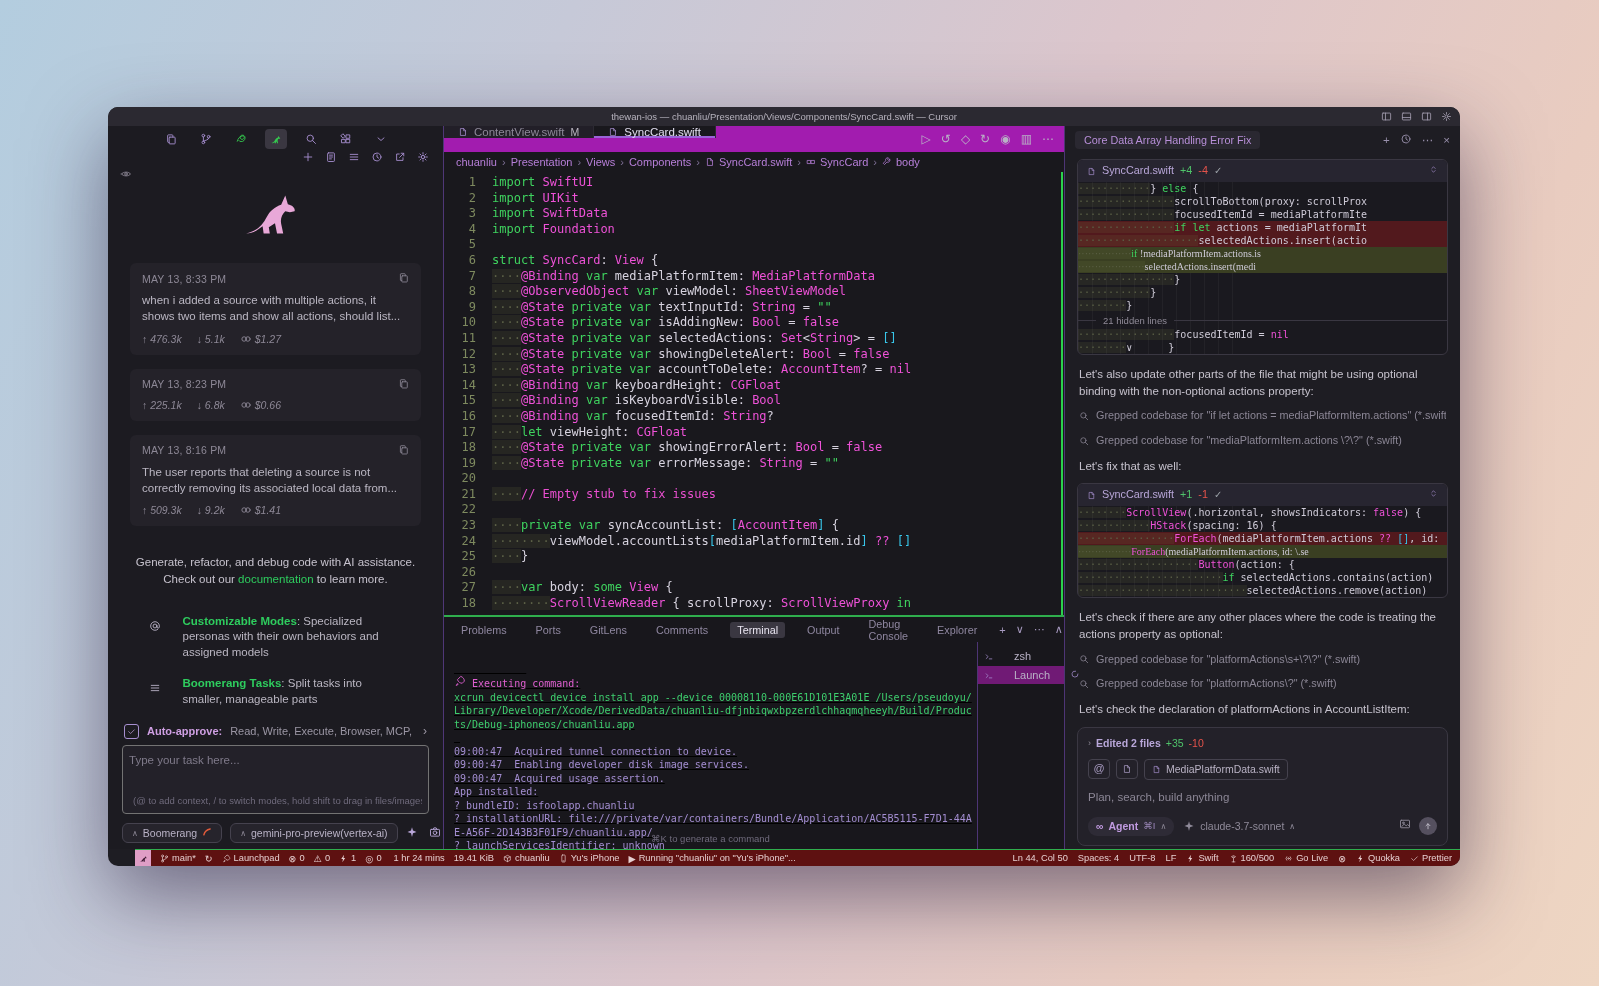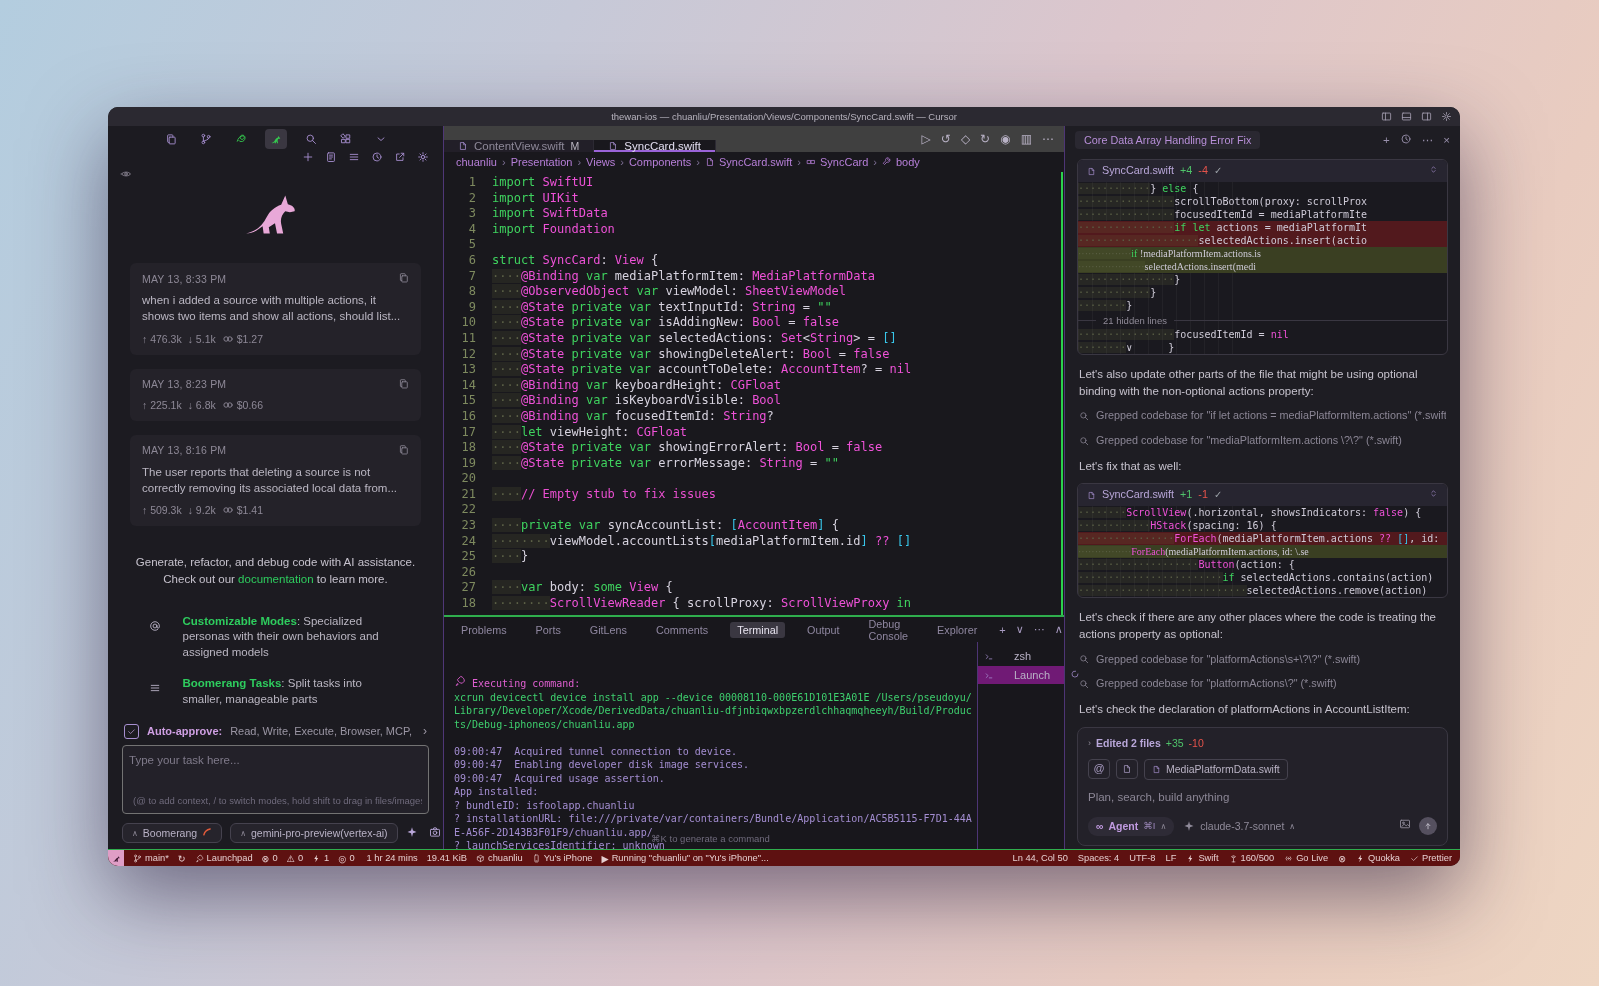--- a/index.html
+++ b/index.html
@@ -22,21 +22,21 @@
   .sb-toolbar1 .slot.active{background:#3a3741;}
   .sb-toolbar1 .green{color:#35c94f;}
   .sb-toolbar2{height:24px;display:flex;align-items:center;justify-content:flex-end;gap:11px;color:#a78fd0;padding:0 14px;}
   .sb-eye{height:16px;display:flex;align-items:center;padding:0 12px;color:#8d8896;}
   .sb-logo{display:flex;justify-content:center;margin-top:8px;height:58px;}
   .sb-history{margin-top:22px;}
   .hcard{background:#242229;border-radius:6px;margin:0 22px 14px;padding:9px 12px 10px;}
   .hcard .hdate{display:flex;justify-content:space-between;align-items:center;font-size:10.5px;color:#8d8896;letter-spacing:.2px;}
   .hcard .hdate .svgi{width:11px;height:11px;color:#8d8896;}
   .hcard .htext{margin-top:8px;font-size:11.5px;line-height:1.38;color:#bab6c2;}
-  .hcard .hstats{margin-top:8px;font-size:10.5px;color:#8d8896;display:flex;gap:6px;align-items:flex-start;}
+  .hcard .hstats{margin-top:8px;font-size:10.5px;color:#8d8896;display:flex;gap:15px;align-items:flex-start;font-style:italic;}
   .sb-promo{margin:14px 26px 0;text-align:center;font-size:11.5px;line-height:1.45;color:#c6c2cd;}
   .sb-promo a{color:#2ecc5e;text-decoration:none;}
   .sb-features{margin:26px 34px 0;}
   .feat{display:flex;gap:22px;margin-bottom:16px;align-items:flex-start;justify-content:center;}
   .feat .fic{color:#b9b2c6;margin-top:4px;}
   .feat .ftx{font-size:11.5px;line-height:1.35;color:#bab6c2;max-width:220px;}
   .feat .ftx b{color:#2ecc5e;font-weight:700;}
   .sb-spacer{flex:1;}
   .sb-approve{display:flex;align-items:center;gap:8px;padding:0 16px;height:22px;font-size:11px;}
   .sb-approve .cb{width:13px;height:13px;border-radius:3px;border:1px solid #a78fd0;display:flex;align-items:center;justify-content:center;color:#c9a6e3;}
@@ -48,21 +48,21 @@
   .sb-input .ph{font-size:11.5px;color:#7f7a8a;}
   .sb-input .hint{position:absolute;left:10px;right:6px;bottom:7px;font-size:9.5px;color:#6f6a7c;white-space:nowrap;overflow:hidden;}
   .sb-pills{display:flex;align-items:center;gap:8px;margin:9px 14px 0;height:24px;}
   .pill{display:flex;align-items:center;gap:5px;border:1px solid #45424e;background:#26242c;border-radius:6px;padding:3px 9px;font-size:10.5px;color:#b9b2c6;white-space:nowrap;}
   .pill .car{font-size:8px;color:#8d8896;}
   .pill .boo{color:#e05a3a;}
   .pill .boo .svgi{width:10px;height:10px;}
   .sb-pills .ric{margin-left:auto;display:flex;gap:11px;color:#b9a7d9;align-items:center;}
   
   .editorcol{width:620px;flex:0 0 auto;display:flex;flex-direction:column;min-width:0;border-right:1px solid rgba(122,79,192,.55);background:#19181d;}
-  .tabbar{height:26px;background:#404040;display:flex;align-items:flex-end;position:relative;flex:0 0 auto;}
+  .tabbar{height:26px;background:#a21caf;display:flex;align-items:flex-start;position:relative;flex:0 0 auto;}
   .tab{display:flex;align-items:center;gap:6px;padding:0 14px;font-size:11.5px;color:#8d8898;background:#221f28;border-right:1px solid #2c2a33;}
   .tab .svgi{width:10px;height:10px;color:#a78fd0;}
   .tab.active{background:#19181d;color:#e2def0;box-shadow:inset 0 -2px 0 #9a63d8;}
   .tab .badge{color:#b9b5c0;font-size:10.5px;}
   .ed-actions{position:absolute;right:10px;top:0;height:100%;display:flex;align-items:center;gap:10px;color:#b9b2c6;font-size:12px;}
   .breadcrumb{height:20px;display:flex;align-items:center;gap:5px;padding:0 12px;font-size:11px;color:#b77fd9;flex:0 0 auto;white-space:nowrap;}
   .breadcrumb .sep{color:#7d6f95;font-size:11px;}
   .breadcrumb .svgi{width:10px;height:10px;}
   .code{flex:1;position:relative;overflow:hidden;font-family:"DejaVu Sans Mono",monospace;font-size:12px;line-height:15.6px;padding-top:3px;}
   .cline{display:flex;height:15.6px;}
@@ -78,21 +78,21 @@
   .t-br{color:#38c6ea;}
   .t-op{color:#ef52d8;}
   .ruler{position:absolute;right:1px;top:0;bottom:0;width:2px;background:#2bd14d;}
   
   .panel{height:232px;flex:0 0 auto;border-top:2px solid #2fae4d;background:#18171c;display:flex;flex-direction:column;min-height:0;}
   .panel-hdr{height:25px;display:flex;align-items:center;padding:0 10px;gap:15px;flex:0 0 auto;}
   .ptab{font-size:10.8px;color:#8f87a0;padding:2px 7px;border-radius:3px;}
   .ptab.active{background:#3a3741;color:#e8e4f0;}
   .p-icons{margin-left:auto;display:flex;gap:10px;color:#a79ac0;font-size:11px;align-items:center;}
   .panel-body{flex:1;display:flex;min-height:0;position:relative;}
-  .term{flex:1;padding:6px 0 0 10px;font-family:"DejaVu Sans Mono",monospace;font-size:10px;line-height:13.5px;white-space:pre;overflow:hidden;position:relative;}
+  .term{flex:1;padding:6px 0 0 10px;font-family:"DejaVu Sans Mono",monospace;font-size:10px;line-height:13.5px;white-space:pre;overflow:hidden;position:relative;text-decoration:underline;}
   .tl-purple{color:#a48ed2;}
   .tl-green{color:#3ecf6e;}
   .tl-magenta{color:#df5fd0;}
   .term .ricon{color:#df5fd0;margin-right:6px;}
   .term-hint{position:absolute;bottom:4px;left:0;right:0;text-align:center;font-size:9.5px;color:#6f6a7c;font-family:"Liberation Sans",sans-serif;}
   .termlist{width:86px;flex:0 0 auto;border-left:1px solid rgba(122,79,192,.55);padding-top:4px;}
   .sess{display:flex;align-items:flex-end;gap:20px;font-size:11px;color:#b9b2c6;padding:3px 6px;margin:1px 0;}
   .sess.active{background:#701a75;}
   .sess .svgi{width:10px;height:10px;color:#a78fd0;}
   .sess .spin{margin-left:auto;color:#b9a7d9;}
@@ -135,21 +135,21 @@
   .chat-ph{margin-top:9px;font-size:11.5px;color:#8b8695;}
   .chat-foot{display:flex;align-items:center;margin-top:11px;gap:9px;}
   .agentpill{display:flex;align-items:center;gap:5px;background:#2e2b36;border-radius:9px;padding:2px 8px;font-size:10.5px;color:#c09ae0;font-weight:700;}
   .agentpill .kbd{color:#9b87b8;font-weight:400;font-size:9.5px;}
   .agentpill .car{font-size:8px;color:#8d8896;font-weight:400;}
   .modelsel{display:flex;align-items:center;gap:5px;font-size:10.5px;color:#8f8a99;}
   .chat-foot .fr{margin-left:auto;display:flex;align-items:center;gap:8px;color:#8f8a99;}
   .sendbtn{width:18px;height:18px;border-radius:50%;background:#55505f;display:flex;align-items:center;justify-content:center;color:#d6d2de;}
   .sendbtn .svgi{width:10px;height:10px;}
   
-  .statusbar{height:16px;flex:0 0 auto;background:#5e1111;border-top:1px solid #2fae4d;display:flex;align-items:center;font-size:9.3px;color:#e6cfd0;overflow:hidden;}
+  .statusbar{height:16px;flex:0 0 auto;background:#5e1111;border-top:1px solid #2fae4d;display:flex;align-items:center;font-size:9.3px;color:#e6cfd0;overflow:hidden;margin-left:27px;}
   .remote{width:16px;height:100%;background:#df9ec6;color:#3a1630;display:flex;align-items:center;justify-content:center;flex:0 0 auto;}
   .remote .svgi{width:9px;height:9px;}
   .sitem{display:flex;align-items:center;gap:3px;margin-left:9px;white-space:nowrap;}
   .sitem .svgi{width:9px;height:9px;}
   .sb-right{margin-left:auto;display:flex;align-items:center;padding-right:8px;}
   .sb-right .sitem{margin-left:10px;}
 </style>
 </head>
 <body>
 

